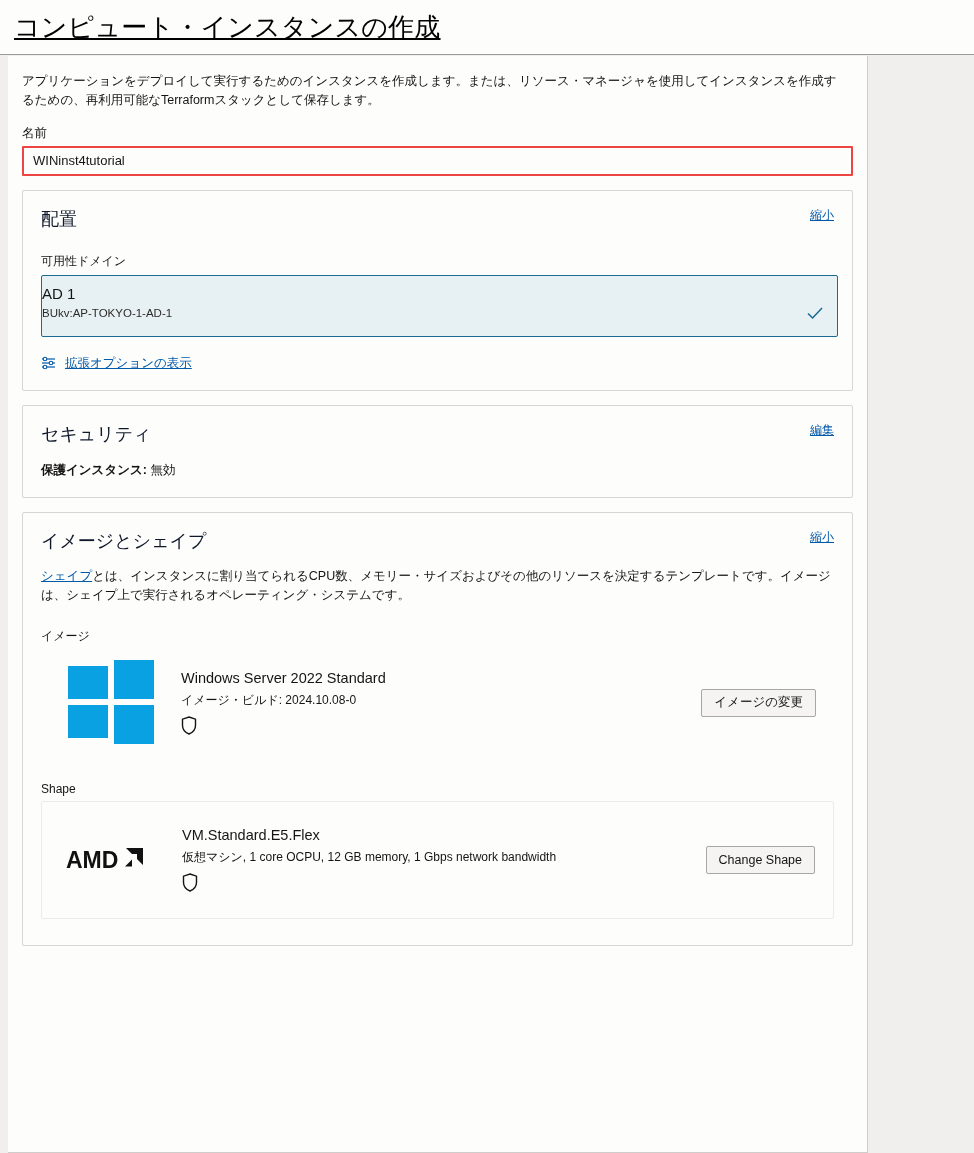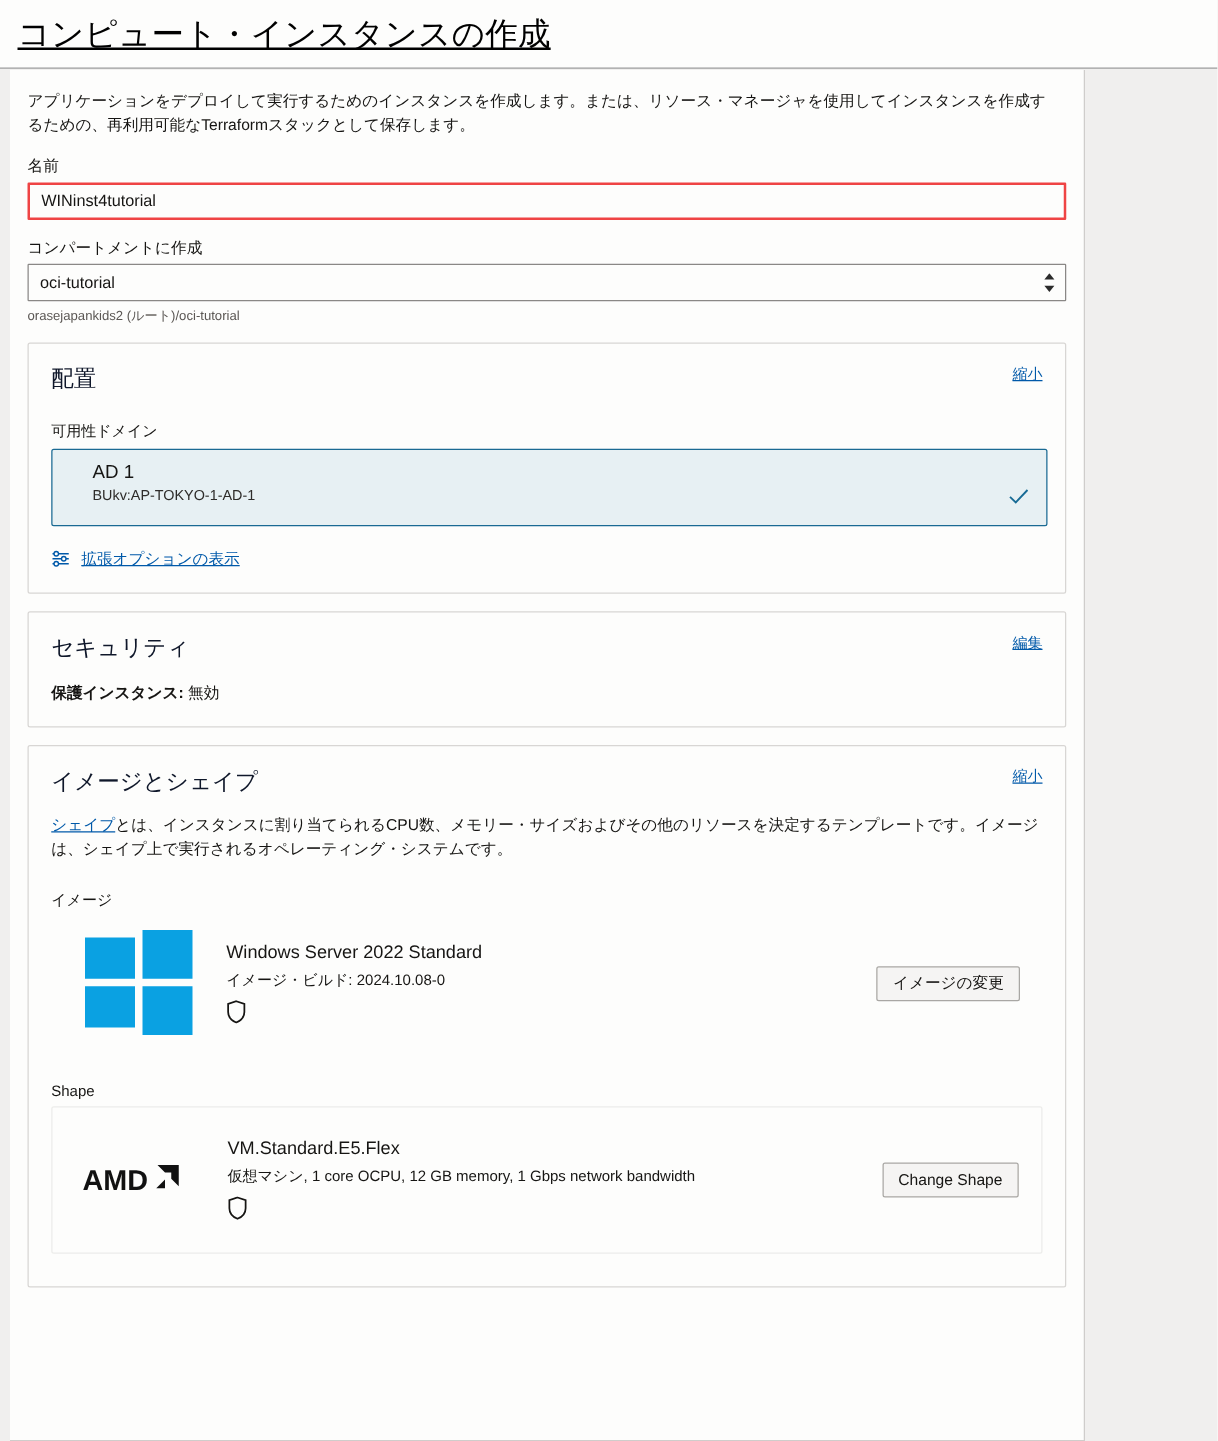--- a/index.html
+++ b/index.html
@@ -149,21 +149,21 @@
     margin-top: 22px;
     margin-bottom: 5px;
   }
 
   
   .ad-card {
     border: 1px solid #1a6a93;
     background: #e7f0f3;
     border-radius: 2px;
     height: 62px;
-    padding: 9px 14px 0 32px;
+    padding: 9px 14px 0 0;
     display: flex;
     align-items: flex-start;
     justify-content: space-between;
     width: 797px;
   }
   .ad-name { font-size: 15px; color: #161513; }
   .ad-sub { font-size: 11.5px; color: #2e2c2a; margin-top: 5px; }
   .ad-check { color: #186b95; margin-top: 22px; }
   .ad-check svg { display:block; }
 
@@ -242,37 +242,20 @@
 
 <div class="panel">
 
   <div class="intro">アプリケーションをデプロイして実行するためのインスタンスを作成します。または、リソース・マネージャを使用してインスタンスを作成するための、再利用可能なTerraformスタックとして保存します。</div>
 
   <div class="field-block">
     <div class="field-label">名前</div>
     <input class="text-input" type="text" value="WINinst4tutorial" style="">
   </div>
 
-  <div class="field-block">
-    <div class="field-label">コンパートメントに作成</div>
-    <div class="select-wrap">
-      <div class="select-input">
-        <span>oci-tutorial</span>
-      </div>
-      <span class="spinner-arrows">
-        <svg width="9" height="6" viewBox="0 0 9 6">
-            <path d="M4.5 0L8.5 5H0.5z" fill="#2b2b2b"></path>
-          </svg>
-        <svg width="9" height="6" viewBox="0 0 9 6">
-            <path d="M4.5 6L0.5 1H8.5z" fill="#2b2b2b"></path>
-          </svg>
-      </span>
-    </div>
-    <div class="helper-text">orasejapankids2 (ルート)/oci-tutorial</div>
-  </div>
 
   <div class="card">
     <div class="card-head">
       <div class="card-title">配置</div>
       <div class="card-action">縮小</div>
     </div>
 
     <div class="sub-label">可用性ドメイン</div>
 
     <div class="ad-card">

